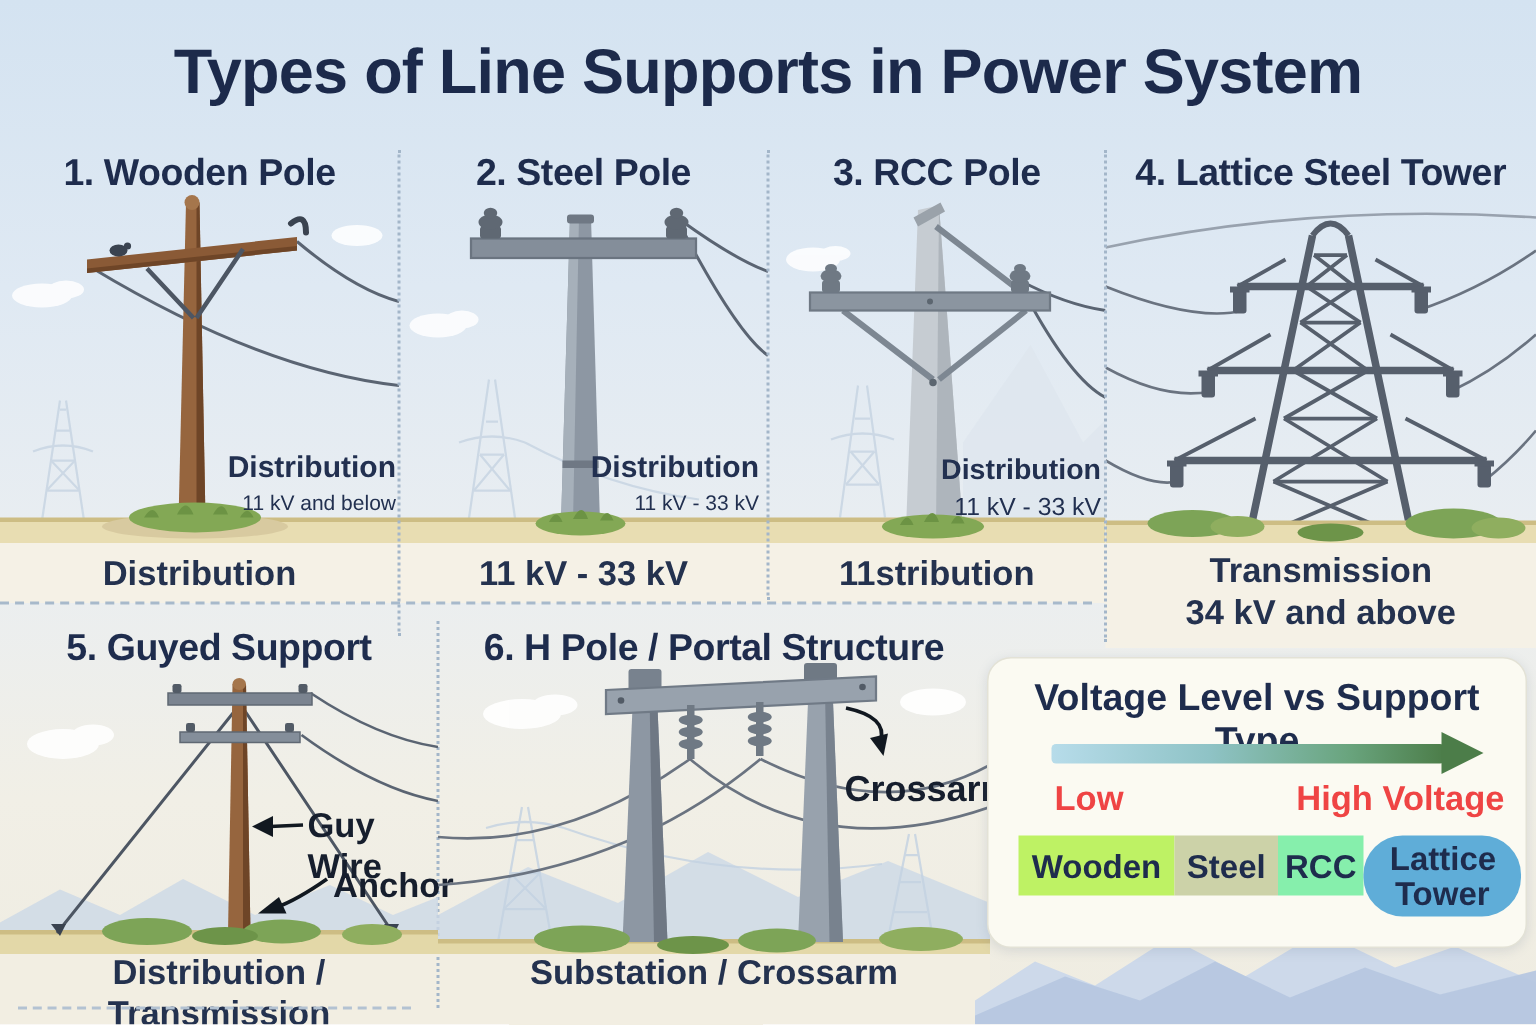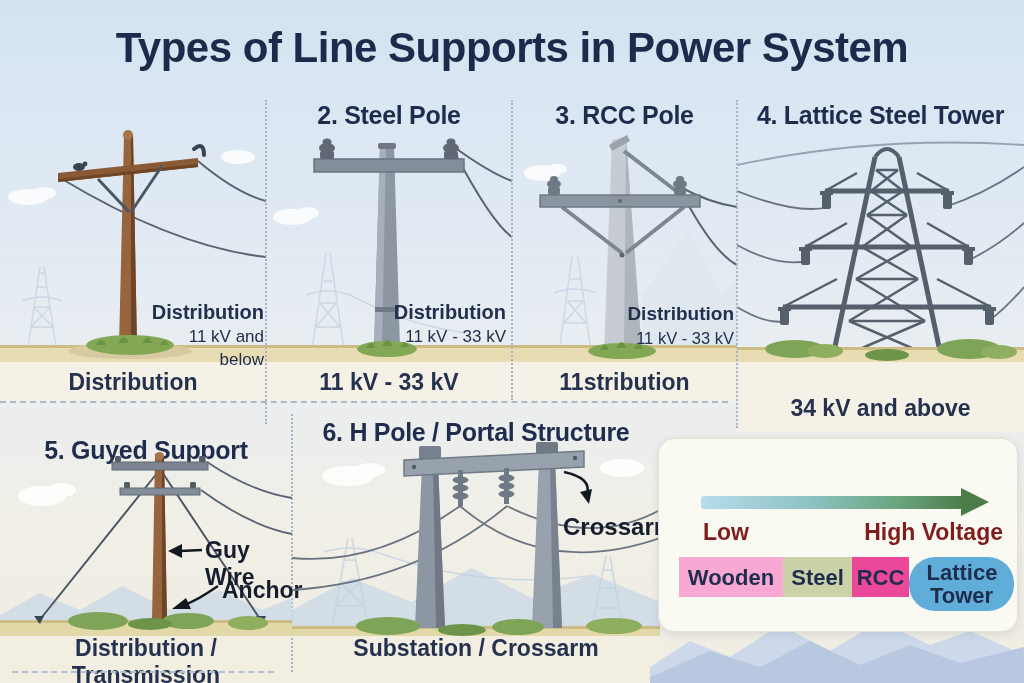--- a/index.html
+++ b/index.html
@@ -15,57 +15,58 @@
   }
   .panel-heading{
     font-size:25px;font-weight:700;color:#1e2c4d;text-align:center;letter-spacing:-0.3px;
   }
   .cream-band{background:#f5f1e6;}
   .bottom-label{
     font-size:23px;font-weight:600;color:#24324f;text-align:center;
   }
   .inline-tag{text-align:right;color:#223050;line-height:1.35;}
   .inline-tag .tag-main{font-size:20px;font-weight:700;display:block;}
-  .inline-tag .tag-sub{font-size:17px;font-weight:400;display:block;}
+  .inline-tag .tag-sub{font-size:14px;font-weight:400;display:block;}
   .inline-tag.small .tag-main{font-size:19px;}
   .inline-tag.small .tag-sub{font-size:16.5px;}
   .vdot{border-left:2px dotted #a3b6c9;width:0;}
   .hdash{border-top:2px dashed #a7b9cb;height:0;}
   .anno{font-size:23px;font-weight:600;color:#161e2d;}
   .legend{
     left:658px;top:438px;width:358px;height:192px;background:#fbfaf2;
     border:1.5px solid #e3e2d6;border-radius:16px;
     box-shadow:0 2px 8px rgba(110,125,150,0.20);z-index:3;
   }
   .legend-title{left:0;top:12px;width:100%;text-align:center;font-size:25px;font-weight:700;color:#1e2c4d;}
   .arrow-body{
     left:42px;top:57px;width:262px;height:13px;border-radius:3px;
     background:linear-gradient(90deg,#b7dcea 0%,#8fc3c6 40%,#6aa57f 75%,#4c7d49 100%);
   }
   .arrow-head{
     left:302px;top:49px;width:0;height:0;
     border-left:28px solid #4c7d49;border-top:14px solid transparent;border-bottom:14px solid transparent;
   }
-  .lv-label{top:80px;font-size:23px;font-weight:700;color:#7f1d1d;}
+  .lv-label{top:80px;font-size:23px;font-weight:700;color:#ef4444;}
   .seg{top:118px;height:40px;display:flex;align-items:center;justify-content:center;
        font-size:22px;font-weight:700;color:#1e2c4d;text-align:center;line-height:23px;}
   .seg.tall{height:54px;}
   svg{display:block;}
 </style>
 </head>
 <body>
 
 <div class="page">
 
   <div class="abs title">Types of Line Supports in Power System</div>
 
   <div class="abs cream-band" style="left:0;top:362px;width:1024px;height:40px;"></div>
   <div class="abs cream-band" style="left:737px;top:402px;width:287px;height:30px;"></div>
   <div class="abs cream-band" style="left:0;top:632px;width:660px;height:51px;background:#f2eee2;"></div>
 
+  <div class="abs panel-heading" style="left:0;top:101px;width:266px;">1. Wooden Pole</div>
   <div class="abs panel-heading" style="left:266px;top:101px;width:246px;">2. Steel Pole</div>
   <div class="abs panel-heading" style="left:512px;top:101px;width:225px;">3. RCC Pole</div>
   <div class="abs panel-heading" style="left:737px;top:101px;width:287px;">4. Lattice Steel Tower</div>
 
   <svg class="abs" style="left:0;top:95px;" width="266" height="267" viewBox="0 0 266 267">
     <g opacity="0.85" fill="#ffffff">
       <ellipse cx="28" cy="102" rx="20" ry="8"></ellipse>
         <ellipse cx="44" cy="98" rx="12" ry="6"></ellipse>
       <ellipse cx="238" cy="62" rx="17" ry="7"></ellipse>
     </g>
@@ -218,29 +219,30 @@
     <span class="tag-sub">11 kV - 33 kV</span>
   </div>
   <div class="abs inline-tag small" style="left:626px;top:301px;width:108px;">
     <span class="tag-main">Distribution</span>
     <span class="tag-sub">11 kV - 33 kV</span>
   </div>
 
   <div class="abs bottom-label" style="left:0;top:369px;width:266px;">Distribution</div>
   <div class="abs bottom-label" style="left:266px;top:369px;width:246px;">11 kV - 33 kV</div>
   <div class="abs bottom-label" style="left:512px;top:369px;width:225px;">11stribution</div>
+  <div class="abs bottom-label" style="left:737px;top:367px;width:287px;">Transmission</div>
   <div class="abs bottom-label" style="left:737px;top:395px;width:287px;">34 kV and above</div>
 
   <div class="abs vdot" style="left:265px;top:100px;height:324px;"></div>
   <div class="abs vdot" style="left:511px;top:100px;height:300px;"></div>
   <div class="abs vdot" style="left:736px;top:100px;height:328px;"></div>
   <div class="abs hdash" style="left:0;top:401px;width:728px;"></div>
   <div class="abs vdot" style="left:291px;top:414px;height:258px;"></div>
 
-  <div class="abs panel-heading" style="left:0;top:436px;width:292px;">5. Guyed Support</div>
+  <div class="abs panel-heading" style="left:0;top:418px;width:292px;">5. Guyed Support</div>
   <div class="abs panel-heading" style="left:292px;top:418px;width:368px;text-align:center;">6. H Pole / Portal Structure</div>
 
   <svg class="abs" style="left:0;top:410px;" width="292" height="226" viewBox="0 0 292 226">
     <g opacity="0.9" fill="#ffffff">
         <ellipse cx="42" cy="86" rx="24" ry="10"></ellipse>
         <ellipse cx="62" cy="80" rx="14" ry="7"></ellipse>
       </g>
     <polygon points="0,205 40,183 80,200 122,176 170,200 220,180 262,200 292,188 292,226 0,226" fill="#ccd8e6" opacity="0.8"></polygon>
     <rect x="0" y="212" width="292" height="14" fill="#e3d8a8"></rect>
     <rect x="0" y="210" width="292" height="3" fill="#cdbd84"></rect>
@@ -341,31 +343,32 @@
         <ellipse cx="62" cy="21" rx="10" ry="4"></ellipse>
       <ellipse cx="215" cy="10" rx="13" ry="4"></ellipse>
       <ellipse cx="330" cy="20" rx="15" ry="5"></ellipse>
         <ellipse cx="345" cy="17" rx="9" ry="4"></ellipse>
     </g>
     <polygon points="0,72 40,46 80,62 130,30 180,56 230,26 280,50 320,36 374,60 374,88 0,88" fill="#cdd9ea"></polygon>
     <polygon points="0,82 60,56 110,72 160,46 210,70 260,50 310,68 374,52 374,88 0,88" fill="#b6c7e0" opacity="0.95"></polygon>
   </svg>
 
   <div class="abs legend">
+    <div class="abs legend-title">Voltage Level vs Support Type</div>
     <div class="abs arrow-body"></div>
     <div class="abs arrow-head"></div>
     <div class="abs lv-label" style="left:44px;">Low</div>
     <div class="abs lv-label" style="right:14px;text-align:right;">High Voltage</div>
-    <div class="abs seg" style="left: 20px; width: 104px; background-color: #f9a8d4;">
+    <div class="abs seg" style="left: 20px; width: 104px; background-color: #bef264;">
       <span>Wooden</span>
     </div>
     <div class="abs seg" style="left: 124px; width: 69px; background-color: rgb(204, 210, 168);">
       <span>Steel</span>
     </div>
-    <div class="abs seg" style="left: 193px; width: 57px; background-color: #ec4899;">
+    <div class="abs seg" style="left: 193px; width: 57px; background-color: #86efac;">
       <span>RCC</span>
     </div>
     <div class="abs seg tall" style="left: 250px; width: 105px; background-color: rgb(95, 173, 216); border-radius: 26px;">
       <span style="width:70px;">Lattice Tower</span>
     </div>
   </div>
 
 </div>
 
 </body></html>

